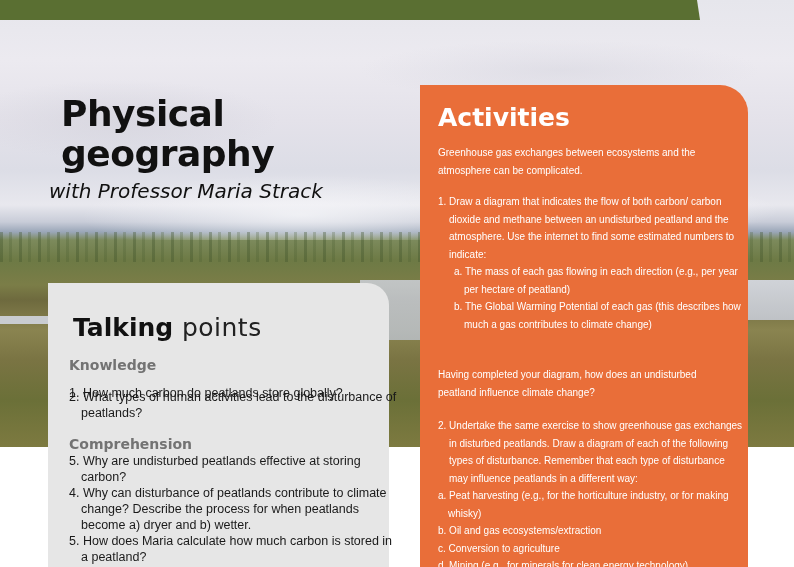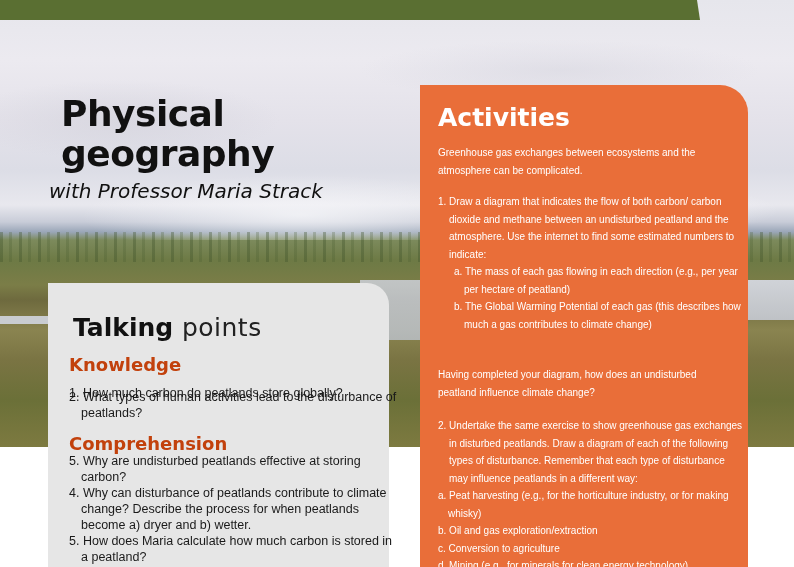--- a/index.html
+++ b/index.html
@@ -61,21 +61,21 @@
     background:#e6e6e6; border-top-right-radius:22px;
   }
   .talking h2 {
     position:absolute; left:21px; top:26px; margin:4px;
     font-family:"DejaVu Sans", sans-serif; font-size:25px; line-height:30px; color:#111;
   }
   .talking h2 .bold { font-weight:bold; }
   .talking h2 .light { font-weight:normal; font-style:normal; color:#222; letter-spacing:0.5px; }
   .talking h3 {
     position:absolute; left:21px; margin:0;
-    font-family:"DejaVu Sans", sans-serif; font-weight:bold; font-size:18px; line-height:16px; color:#c2410c;text-align:center;
+    font-family:"DejaVu Sans", sans-serif; font-weight:bold; font-size:14px; line-height:16px; color:#737373;text-align:center;
   }
   .talking .q {
     position:absolute; left:21px; width:320px; margin:0;
     font-size:12.5px; line-height:16px; color:#1a1a1a;
     padding-left:12px; text-indent:-12px;
   }
   .activities {
     position:absolute; left:420px; top:85px; width:328px; height:482px;
     background:#e96e39; border-top-right-radius:28px; color:#ffffff;
   }
@@ -130,16 +130,16 @@
   <p style="top:59px">Greenhouse gas exchanges between ecosystems and the atmosphere can be complicated.</p>
 
   <div class="li" style="top:108px">1. Draw a diagram that indicates the flow of both carbon/ carbon dioxide and methane between an undisturbed peatland and the atmosphere. Use the internet to find some estimated numbers to indicate:</div>
   <div class="li sub" style="top:178px">a. The mass of each gas flowing in each direction (e.g., per year per hectare of peatland)</div>
   <div class="li sub" style="top:213px">b. The Global Warming Potential of each gas (this describes how much a gas contributes to climate change)</div>
 
   <p style="top:281px">Having completed your diagram, how does an undisturbed peatland influence climate change?</p>
 
   <div class="li" style="top:332px">2. Undertake the same exercise to show greenhouse gas exchanges in disturbed peatlands. Draw a diagram of each of the following types of disturbance. Remember that each type of disturbance may influence peatlands in a different way:</div>
   <div class="li sub" style="top:402px; left:18px; width:300px;">a. Peat harvesting (e.g., for the horticulture industry, or for making whisky)</div>
-  <div class="li sub" style="top:437px; left:18px;">b. Oil and gas exploration/extraction</div>
+  <div class="li sub" style="top:437px; left:18px;">b. Oil and gas ecosystems/extraction</div>
   <div class="li sub" style="top:455px; left:18px;">c. Conversion to agriculture</div>
   <div class="li sub" style="top:472px; left:18px; width:310px;">d. Mining (e.g., for minerals for clean energy technology)</div>
 </section>
 
 </body></html>

